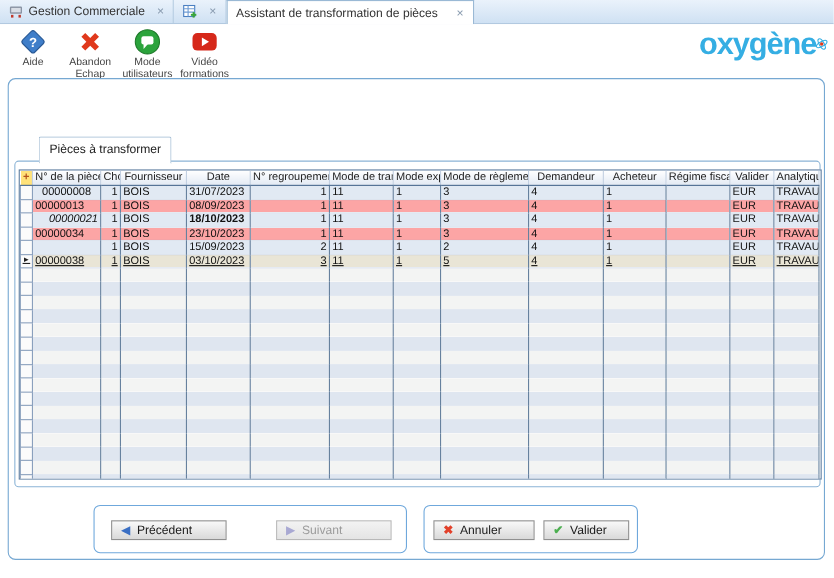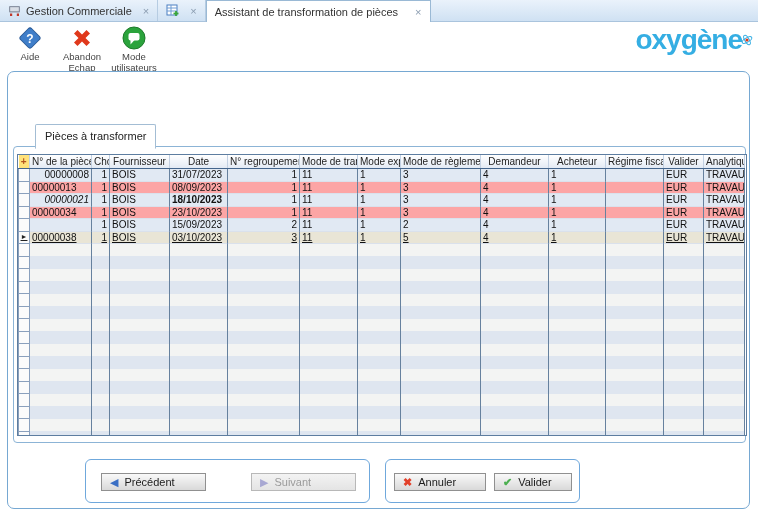--- a/index.html
+++ b/index.html
@@ -138,20 +138,31 @@
   <div class="tbtn">
     <span class="ticon">
       <svg width="26" height="26" viewBox="0 0 26 26">
           <circle cx="13" cy="13" r="11" fill="#2ba33c" stroke="#1e7a2a"></circle>
           <rect x="7.5" y="8" width="11" height="7.5" rx="2" fill="#fff"></rect>
           <path d="M9.5 15 L9.5 19.5 L13.5 15 Z" fill="#fff"></path>
         </svg>
     </span>
     <span>Mode</span>
     <span>utilisateurs</span>
+  </div>
+  <div class="tbtn">
+    <span class="ticon">
+      <svg width="26" height="26" viewBox="0 0 26 26">
+          <rect x="2" y="5" width="22" height="16" rx="4.5" fill="#d6281a"></rect>
+          <path d="M10.5 9 L17 13 L10.5 17 Z" fill="#fff"></path>
+        </svg>
+    </span>
+    <span>Vidéo</span>
+    <span>formations</span>
+    <span class="caret">▾</span>
   </div>
 </div>
 
 <div class="logo">
   <span>oxygène</span>
   <span class="atom">
     <svg width="12" height="12" viewBox="0 0 12 12">
         <ellipse cx="6" cy="6" rx="5.3" ry="2.2" fill="none" stroke="#35aee3" stroke-width="1" transform="rotate(-30 6 6)"></ellipse>
         <ellipse cx="6" cy="6" rx="5.3" ry="2.2" fill="none" stroke="#35aee3" stroke-width="1" transform="rotate(60 6 6)"></ellipse>
         <circle cx="6" cy="6" r="1.6" fill="#e0391c"></circle>
@@ -196,21 +207,21 @@
           <th>Demandeur</th>
           <th>Acheteur</th>
           <th>Régime fiscal</th>
           <th>Valider</th>
           <th>Analytique</th>
         </tr>
       </thead>
     <tbody>
         <tr class="datarow rowA">
           <td class="selcell"></td>
-          <td style="text-align: right;">00000008</td>
+          <td style="text-align: center;">00000008</td>
           <td style="text-align: right;">1</td>
           <td style="text-align: left;">BOIS</td>
           <td style="text-align: left;">31/07/2023</td>
           <td style="text-align: right;">1</td>
           <td style="text-align: left;">11</td>
           <td style="text-align: left;">1</td>
           <td style="text-align: left;">3</td>
           <td style="text-align: left;">4</td>
           <td style="text-align: left;">1</td>
           <td style="text-align: left;"></td>

